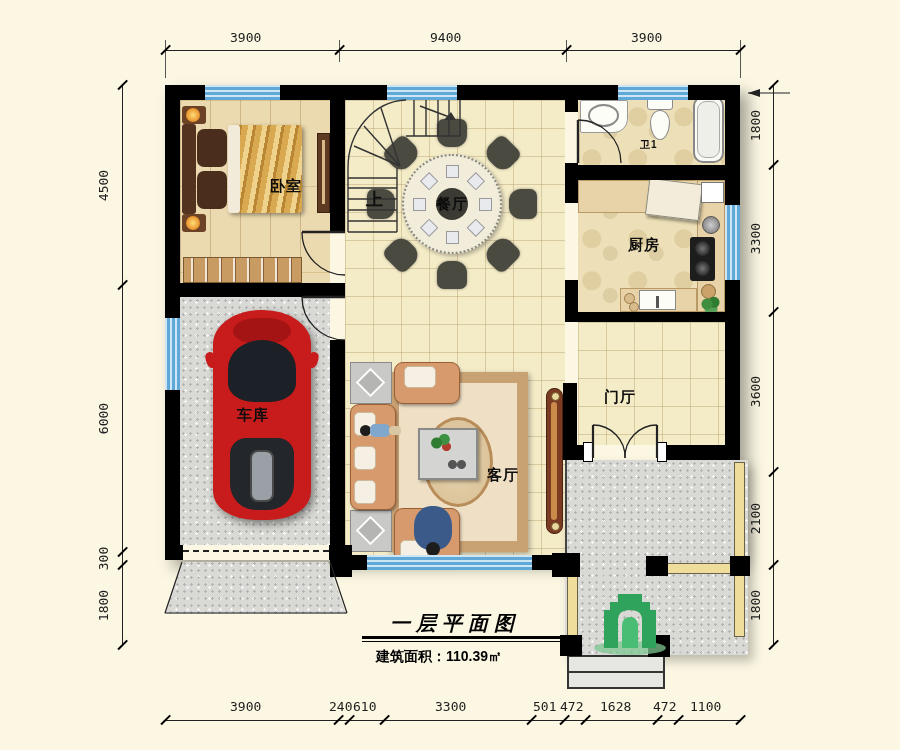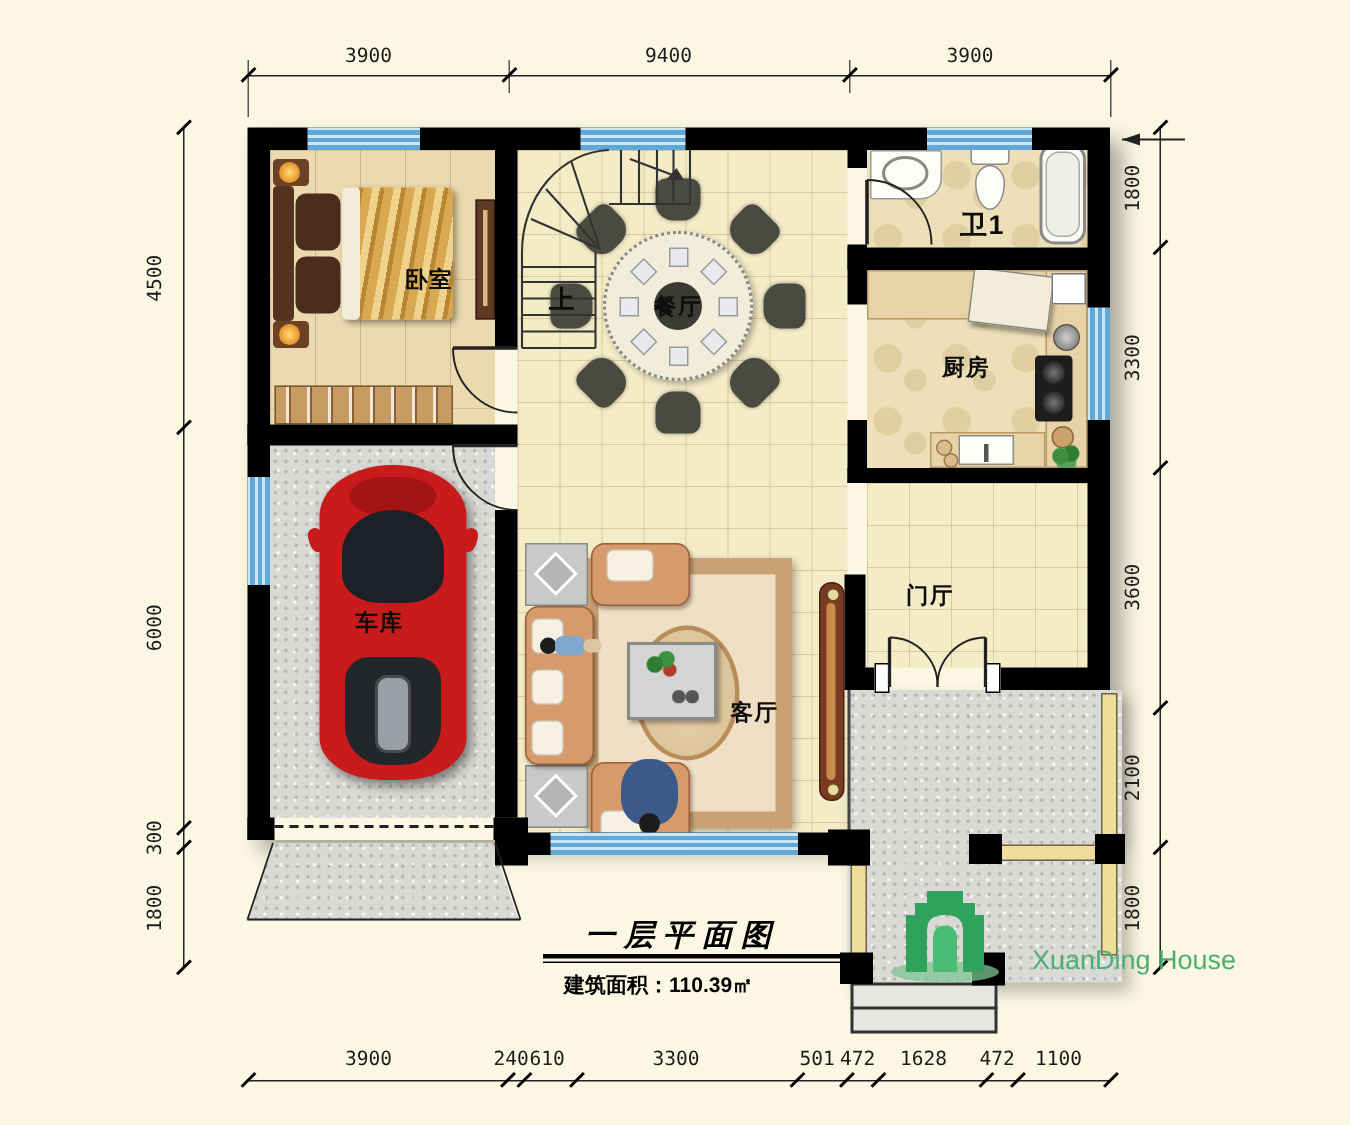--- a/index.html
+++ b/index.html
@@ -243,21 +243,21 @@
       <path d="M182,562 L165,613 M330,562 L347,613 M165,613 L347,613"></path>
     </g>
     <g stroke="#222" stroke-width="1.2" fill="none">
       <path d="M748,93 L790,93"></path>
         <polygon points="748,93 760,89 760,97" fill="#222" stroke="none"></polygon>
     </g>
   </svg>
 
   <div class="abs room-label" style="left:270px;top:177px;">卧室</div>
   <div class="abs room-label" style="left:436px;top:195px;">餐厅</div>
-  <div class="abs room-label" style="left:640px;top:138px;font-size:18px;">卫1</div>
+  <div class="abs room-label" style="left:640px;top:138px;font-size:10px;">卫1</div>
   <div class="abs room-label" style="left:628px;top:236px;">厨房</div>
   <div class="abs room-label" style="left:237px;top:406px;z-index:14;text-align:right;">车库</div>
   <div class="abs room-label" style="left:487px;top:466px;">客厅</div>
   <div class="abs room-label" style="left:604px;top:388px;">门厅</div>
   <div class="abs room-label" style="left:366px;top:188px;font-size:17px;">上</div>
 
   <div class="abs dline" style="left:165px;top:50px;width:575px;height:1px;"></div>
   <div class="abs ext" style="left:165px;top:40px;width:1px;height:38px;"></div>
   <div class="abs ext" style="left:339px;top:40px;width:1px;height:22px;"></div>
   <div class="abs ext" style="left:566px;top:40px;width:1px;height:22px;"></div>
@@ -319,16 +319,15 @@
   <div class="abs" style="left:362px;top:636px;width:210px;height:3px;background:#000;z-index:61;"></div>
   <div class="abs" style="left:362px;top:641px;width:210px;height:1px;background:#000;z-index:61;"></div>
   <div class="abs subtitle" style="left:376px;top:648px;z-index:61;">建筑面积：110.39㎡</div>
 
   <div class="abs" style="left:592px;top:580px;width:300px;height:90px;z-index:70;">
     <svg width="76" height="80" viewBox="0 0 76 80" style="position:absolute;left:0;top:0;">
       <ellipse cx="38" cy="68" rx="36" ry="7" fill="#7CC690" opacity="0.75"></ellipse>
       <path d="M12,68 L12,30 L18,30 L18,22 L26,22 L26,14 L50,14 L50,22 L58,22 L58,30 L64,30 L64,68 L50,68 L50,40 Q50,30 38,30 Q26,30 26,40 L26,68 Z" fill="#2FA35B"></path>
       <path d="M30,68 L30,46 Q30,37 38,37 Q46,37 46,46 L46,68 Z" fill="#49BD74"></path>
     </svg>
-    <div class="abs logo-en" style="left:96px;top:50px;">XuanDing House</div>
   </div>
 
 </div>
 
 </body></html>

